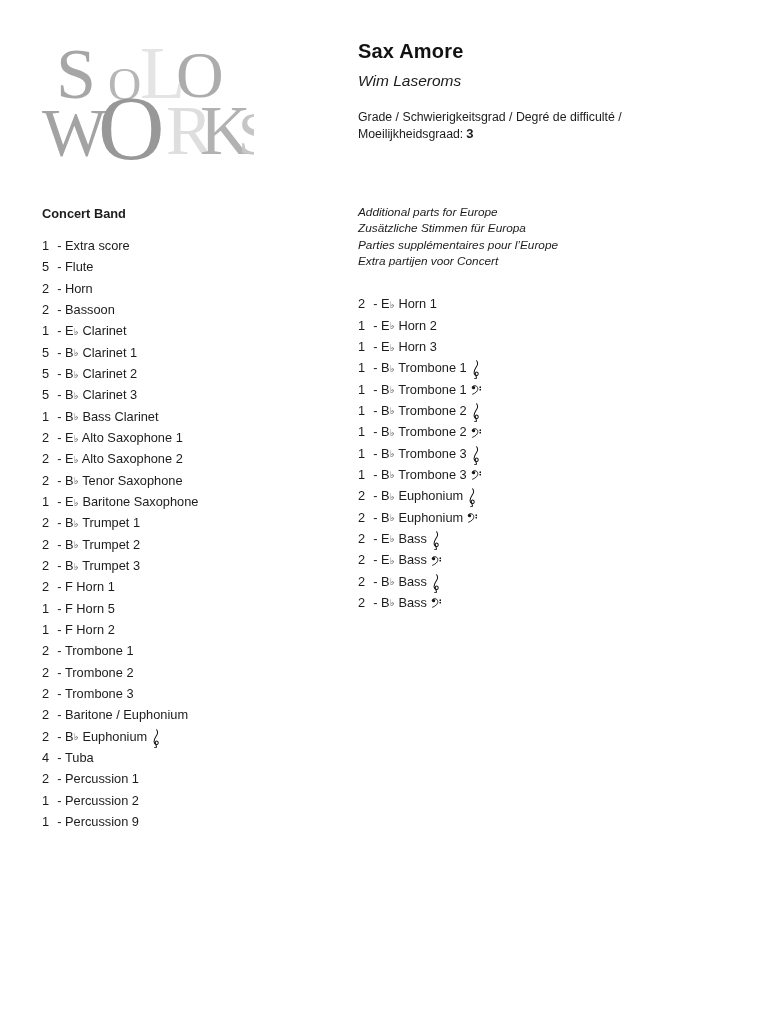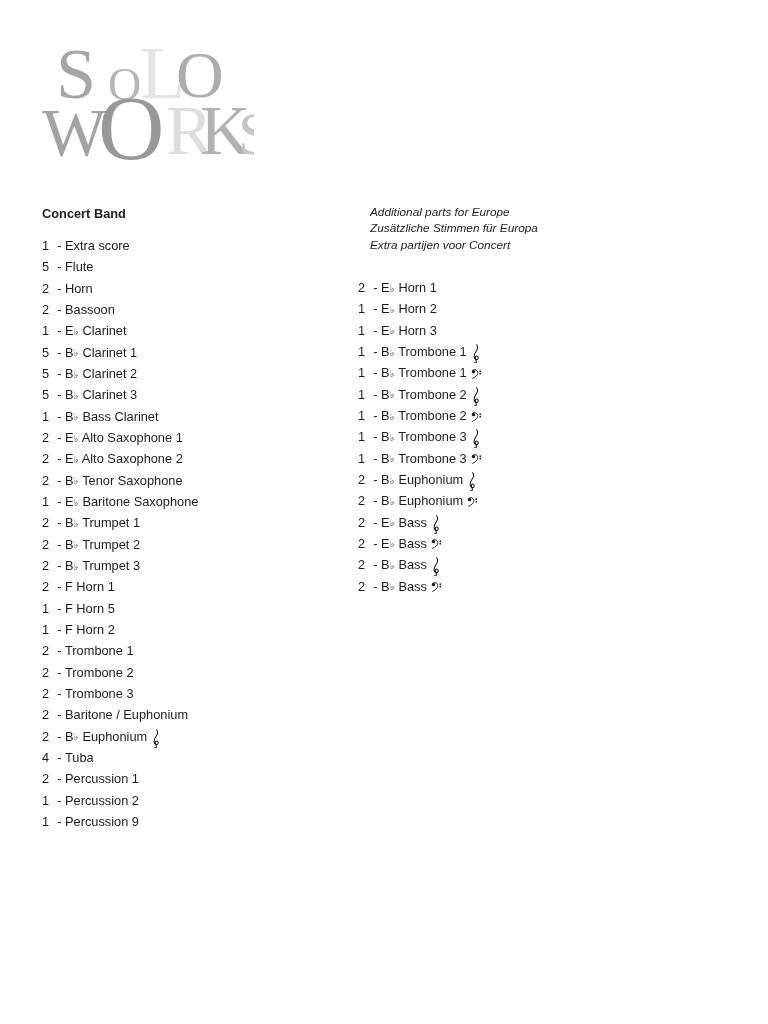--- a/index.html
+++ b/index.html
@@ -24,21 +24,21 @@
   .header{position:absolute;left:358px;top:40px;width:370px;}
   .title{font-size:20px;font-weight:700;color:#121212;letter-spacing:0.2px;}
   .composer{margin-top:9px;font-size:15.5px;font-style:italic;}
   .grade{margin-top:19px;font-size:12.3px;line-height:16.5px;}
   .grade-value{font-weight:700;font-size:13px;margin-left:3px;}
 
   
   .left-col{position:absolute;left:42px;top:206px;width:300px;}
   .col-heading{font-size:12.8px;font-weight:700;margin-bottom:14px;}
   .right-col{position:absolute;left:358px;top:204px;width:350px;}
-  .intl{font-size:11.8px;font-style:italic;line-height:16.3px;margin-left:12px;}
+  .intl{font-size:11.8px;font-style:italic;line-height:16.3px;}
   .right-col .list{margin-top:24px;}
 
   
   .list .row{display:flex;align-items:center;height:21.33px;font-size:12.8px;}
   .qty{width:12px;flex:none;}
   .dash{width:11px;flex:none;text-align:center;}
   .label{white-space:nowrap;}
   .flat{font-size:0.72em;position:relative;top:-0.5px;margin:0 0.5px;}
   .clef{display:inline-flex;margin-left:4px;color:#141414;}
   .clef.treble svg{width:9px;height:19px;transform:translateY(2px);}
@@ -54,20 +54,28 @@
     <span class="lg-o1">O</span>
     <span class="lg-l1">L</span>
     <span class="lg-o2">O</span>
     <span class="lg-w1">W</span>
     <span class="lg-o3">O</span>
     <span class="lg-r1">R</span>
     <span class="lg-k1">K</span>
     <span class="lg-s2">S</span>
   </div>
 
+  <div class="header">
+    <div class="title">Sax Amore</div>
+    <div class="composer">Wim Laseroms</div>
+    <div class="grade">
+      <div>Grade / Schwierigkeitsgrad / Degré de difficulté /</div>
+      <div><span>Moeilijkheidsgraad:</span><span class="grade-value">3</span></div>
+    </div>
+  </div>
 
   <div class="left-col">
     <div class="col-heading">Concert Band</div>
     <div class="list">
         <div class="row">
           <span class="qty">1</span>
           <span class="dash">-</span>
           <span class="label">Extra score</span>
         </div>
         <div class="row">
@@ -210,20 +218,21 @@
           <span class="dash">-</span>
           <span class="label">Percussion 9</span>
         </div>
       </div>
   </div>
 
   <div class="right-col">
     <div class="intl">
       <div>Additional parts for Europe</div>
       <div>Zusätzliche Stimmen für Europa</div>
+      <div>Parties supplémentaires pour l’Europe</div>
       <div>Extra partijen voor Concert</div>
     </div>
     <div class="list">
         <div class="row">
           <span class="qty">2</span>
           <span class="dash">-</span>
           <span class="label">E<span class="flat">♭</span> Horn 1</span>
         </div>
         <div class="row">
           <span class="qty">1</span>

